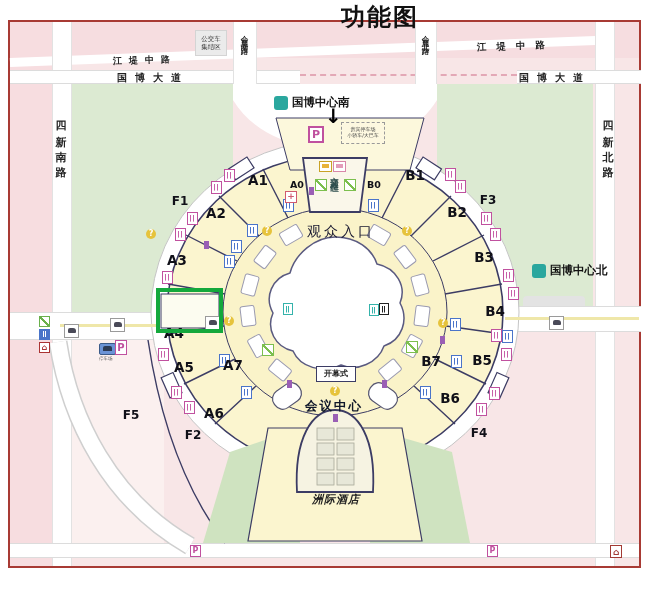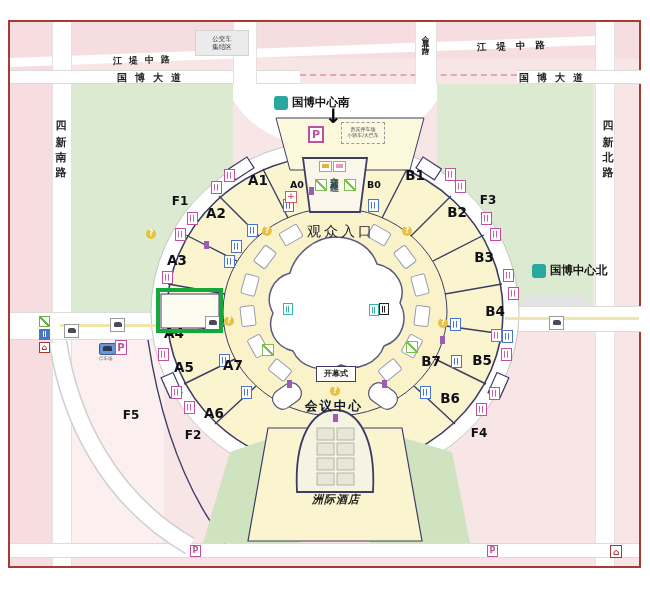--- a/index.html
+++ b/index.html
@@ -152,20 +152,21 @@
     </g>
     <g>
       <rect x="161" y="294" width="58" height="34" fill="#fcfcf0" stroke="#3c3c64" stroke-width="1"></rect>
     </g>
     <g>
       <rect x="60" y="324" width="100" height="3" fill="#efe7a9"></rect>
       <rect x="505" y="317" width="134" height="3" fill="#efe7a9"></rect>
     </g>
   </svg>
 
+  <div class="page-title">功能图</div>
 
   <div class="lbl vlabel" style="left:52px;top:112px;font-size:11px;letter-spacing:15px;font-weight:600;">四新南路</div>
   <div class="lbl vlabel" style="left:599px;top:112px;font-size:11px;letter-spacing:15px;font-weight:600;">四新北路</div>
   <div class="lbl" style="left:113px;top:54px;font-size:9px;letter-spacing:7px;font-weight:600;transform:rotate(-2deg);">江堤中路</div>
   <div class="lbl" style="left:477px;top:40px;font-size:9.5px;letter-spacing:10px;font-weight:600;transform:rotate(-2deg);">江堤中路</div>
   <div class="lbl" style="left:117px;top:71px;font-size:10px;letter-spacing:8px;font-weight:700;">国博大道</div>
   <div class="lbl" style="left:519px;top:71px;font-size:10px;letter-spacing:8px;font-weight:700;">国博大道</div>
   <div class="lbl vlabel" style="left:239px;top:29px;font-size:7.5px;letter-spacing:4px;font-weight:600;">会展南路</div>
   <div class="lbl vlabel" style="left:420px;top:29px;font-size:7.5px;letter-spacing:4px;font-weight:600;">会展北路</div>
 
@@ -177,21 +178,21 @@
     <span class="metro"></span>
     <span class="txt">国博中心北</span>
   </div>
 
   <div class="arrow" style="left:325px;top:106px;">↓</div>
   <div class="pbox" style="left:308px;top:126px;width:16px;height:17px;font-size:11px;line-height:14px;">P</div>
   <div class="dashed-box" style="left:341px;top:122px;width:44px;height:22px;">
     <div>贵宾停车场</div>
     <div>小轿车/大巴车</div>
   </div>
-  <div class="graybox" style="left:195px;top:30px;width:54px;height:26px;">
+  <div class="graybox" style="left:195px;top:30px;width:32px;height:26px;">
     <div>公交车</div>
     <div>集结区</div>
   </div>
 
   <div class="lbl vlabel" style="left:329px;top:170px;font-size:8.5px;letter-spacing:2px;color:#2f4f4f;font-weight:700;">交通枢纽</div>
   <div class="lbl" style="left:307px;top:223px;font-size:14px;font-weight:400;letter-spacing:3px;color:#15152e;">观众入口</div>
   <div class="lbl" style="left:316px;top:366px;width:38px;height:14px;background:#fff;border:1px solid #3c3c64;font-size:8px;font-weight:700;text-align:center;line-height:14px;">开幕式</div>
   <div class="lbl" style="left:305px;top:398px;font-size:12.5px;font-weight:800;letter-spacing:2px;color:#0f172a;">会议中心</div>
   <div class="lbl" style="left:312px;top:492px;font-size:11px;font-weight:800;letter-spacing:1px;font-style:italic;">洲际酒店</div>
 

